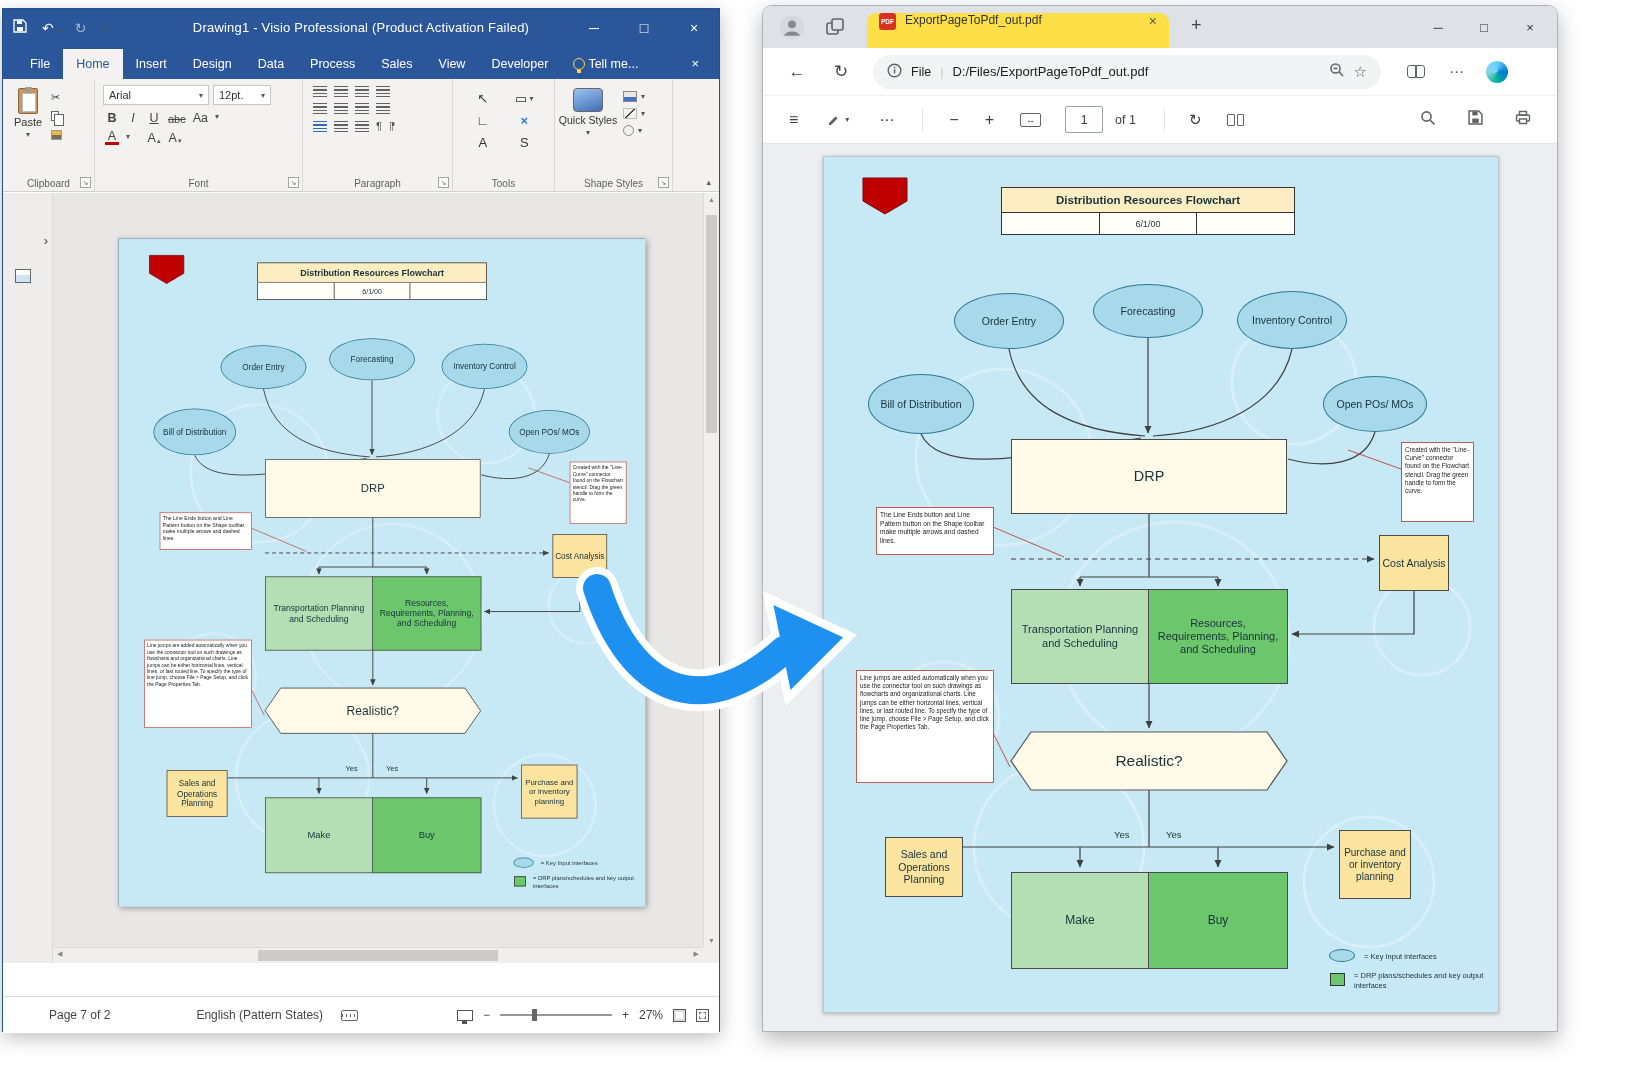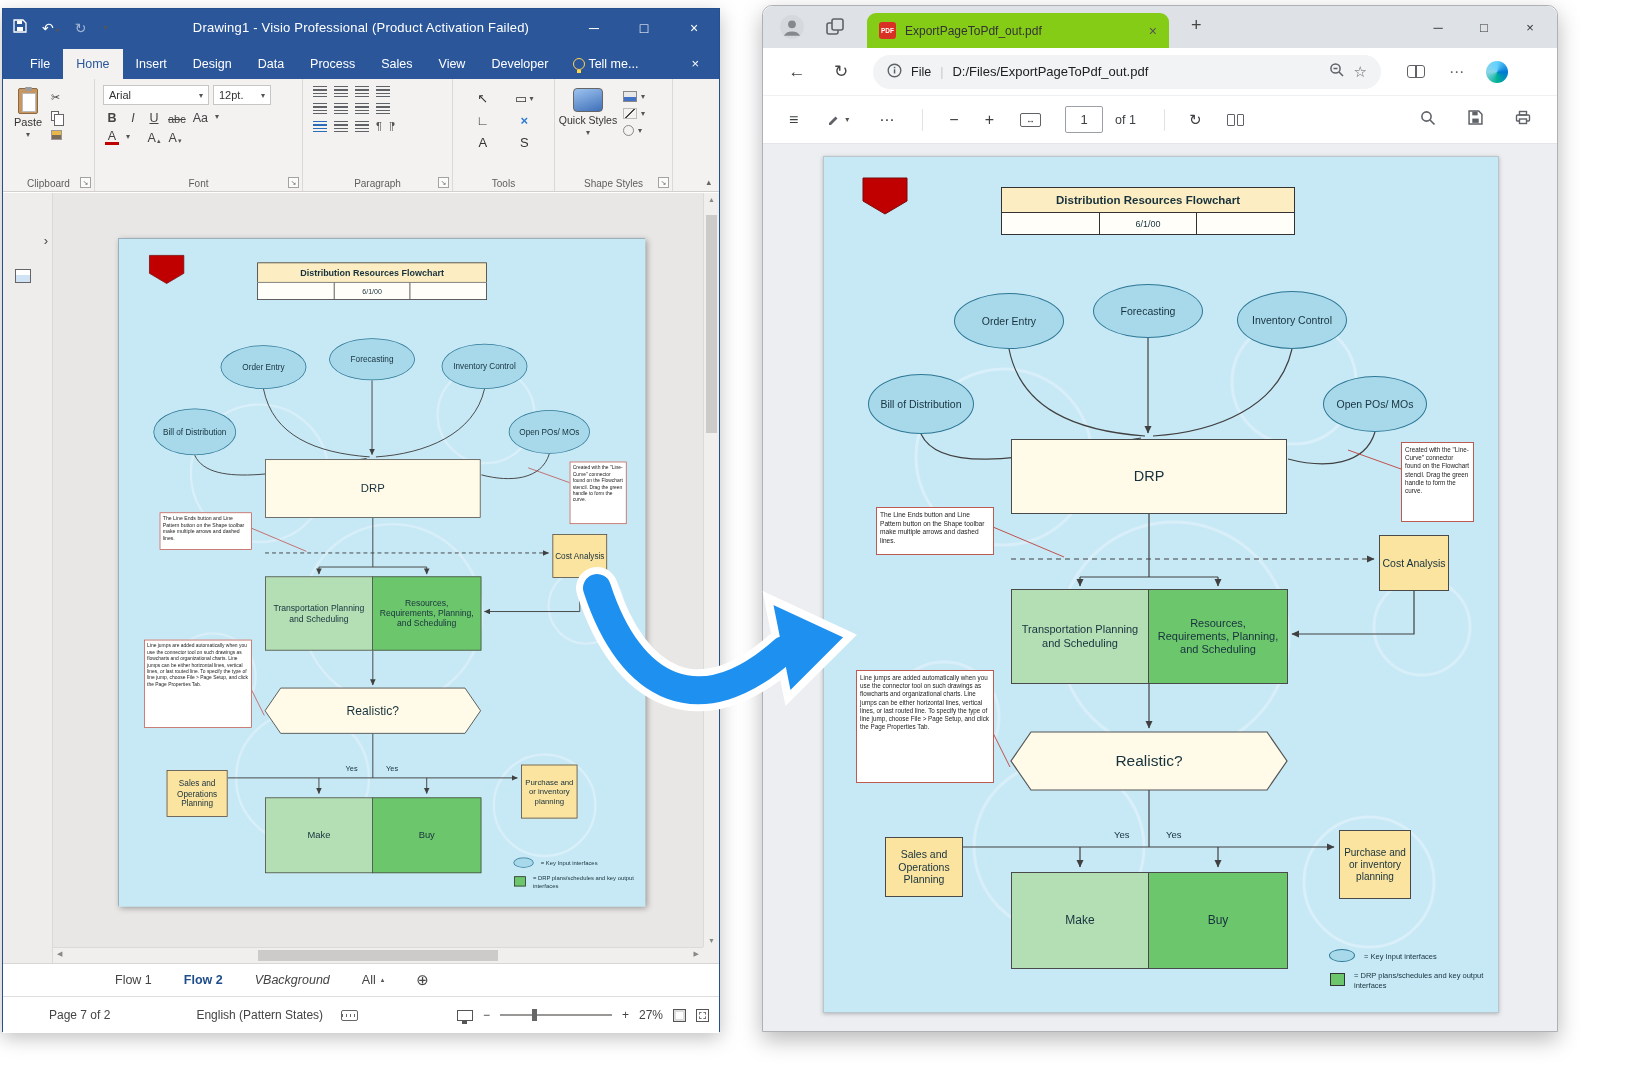--- a/index.html
+++ b/index.html
@@ -101,21 +101,21 @@
 .zoom-thumb { position:absolute; left:32px; top:-5px; width:5px; height:12px; background:#666; }
 .fitp-gl { width:13px; height:13px; border:1.5px solid #555; background:linear-gradient(#fff 0 0) center/7px 7px no-repeat, #ddd; }
 .fs-gl { width:13px; height:13px; border:1.5px solid #555; position:relative; }
 .fs-gl::after { content:""; position:absolute; inset:2px; border:1px dashed #777; }
 
 
 .edge { position:absolute; left:762px; top:5px; width:796px; height:1027px; background:#fff; border:1px solid #aeb2b7; border-radius:10px 10px 0 0; box-shadow:0 8px 22px rgba(0,0,0,.28); overflow:hidden; }
 .e-tabstrip { position:relative; height:42px; background:#dee1e6; border-radius:10px 10px 0 0; }
 .e-profile { position:absolute; left:16px; top:8px; }
 .e-work { position:absolute; left:62px; top:11px; }
-.e-tab { position:absolute; left:104px; top:7px; width:302px; height:35px; background:#84cc16; border-radius:9px 9px 0 0; display:flex; align-items:center; padding:0 12px; gap:9px; font-size:12px; color:#333; }
+.e-tab { position:absolute; left:104px; top:7px; width:302px; height:35px; background:#fde047; border-radius:9px 9px 0 0; display:flex; padding:0 12px; gap:9px; font-size:12px; color:#333; }
 .pdf-badge { width:17px; height:17px; background:#d93025; color:#fff; font-size:6.5px; font-weight:bold; display:flex; align-items:center; justify-content:center; border-radius:3px; flex:0 0 auto; }
 .e-tab-title { white-space:nowrap; overflow:hidden; }
 .e-tab-close { margin-left:auto; font-size:14px; color:#555; }
 .e-newtab { position:absolute; left:428px; top:9px; font-size:18px; color:#444; }
 .e-winctl { position:absolute; right:4px; top:0; height:42px; display:flex; color:#333; }
 .e-winctl span { width:46px; display:flex; align-items:center; justify-content:center; font-size:13px; }
 .e-addrbar { height:48px; background:#fff; display:flex; align-items:center; border-bottom:1px solid #eef0f2; }
 .e-nav { font-size:17px; color:#444; width:28px; text-align:center; }
 .e-nav.back { margin-left:20px; }
 .e-nav.refresh { margin-left:16px; }
@@ -441,30 +441,20 @@
         <span class="arrow" style="bottom:3px">▼</span>
       </div>
       <div class="v-hscroll">
         <span class="arrow" style="left:4px">◀</span>
         <div class="v-hthumb"></div>
         <span class="arrow" style="right:4px">▶</span>
       </div>
       <div class="v-corner"></div>
     </div>
 
-    <div class="v-pagetabs">
-      <span class="ptab">Flow 1</span>
-      <span class="ptab active">Flow 2</span>
-      <span class="ptab italic">VBackground</span>
-      <span class="ptab ptab-all">
-          <span>All</span>
-          <span class="tinyarrow">▴</span>
-        </span>
-      <span class="addpage">⊕</span>
-    </div>
 
     <div class="v-status">
       <span class="st-page">Page 7 of 2</span>
       <span class="st-lang">English (Pattern States)</span>
       <span class="kbd-gl"></span>
       <div class="st-right">
         <span class="mon-gl"></span>
         <span>−</span>
         <span class="zoom-track">
             <span class="zoom-thumb"></span>

